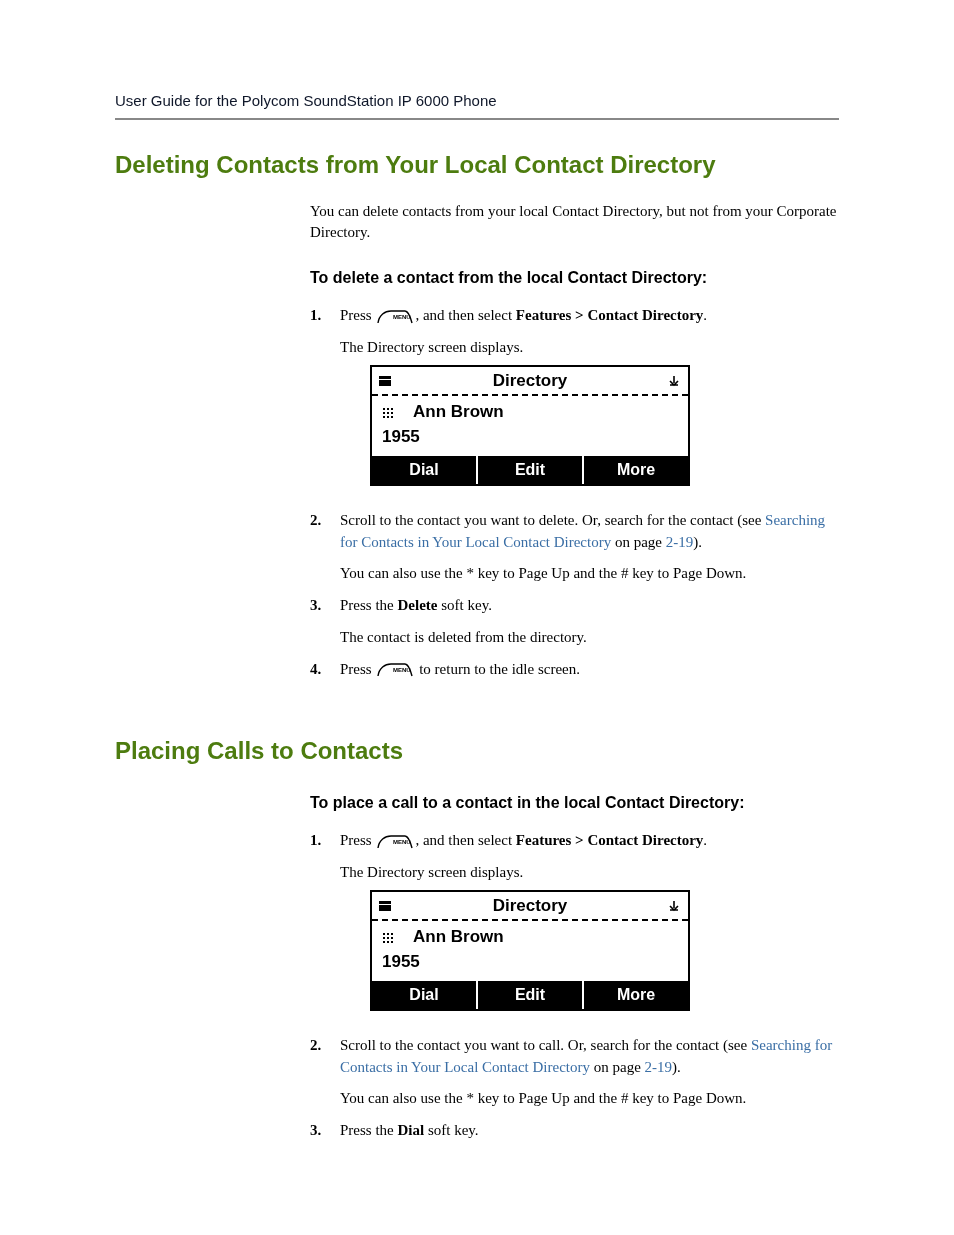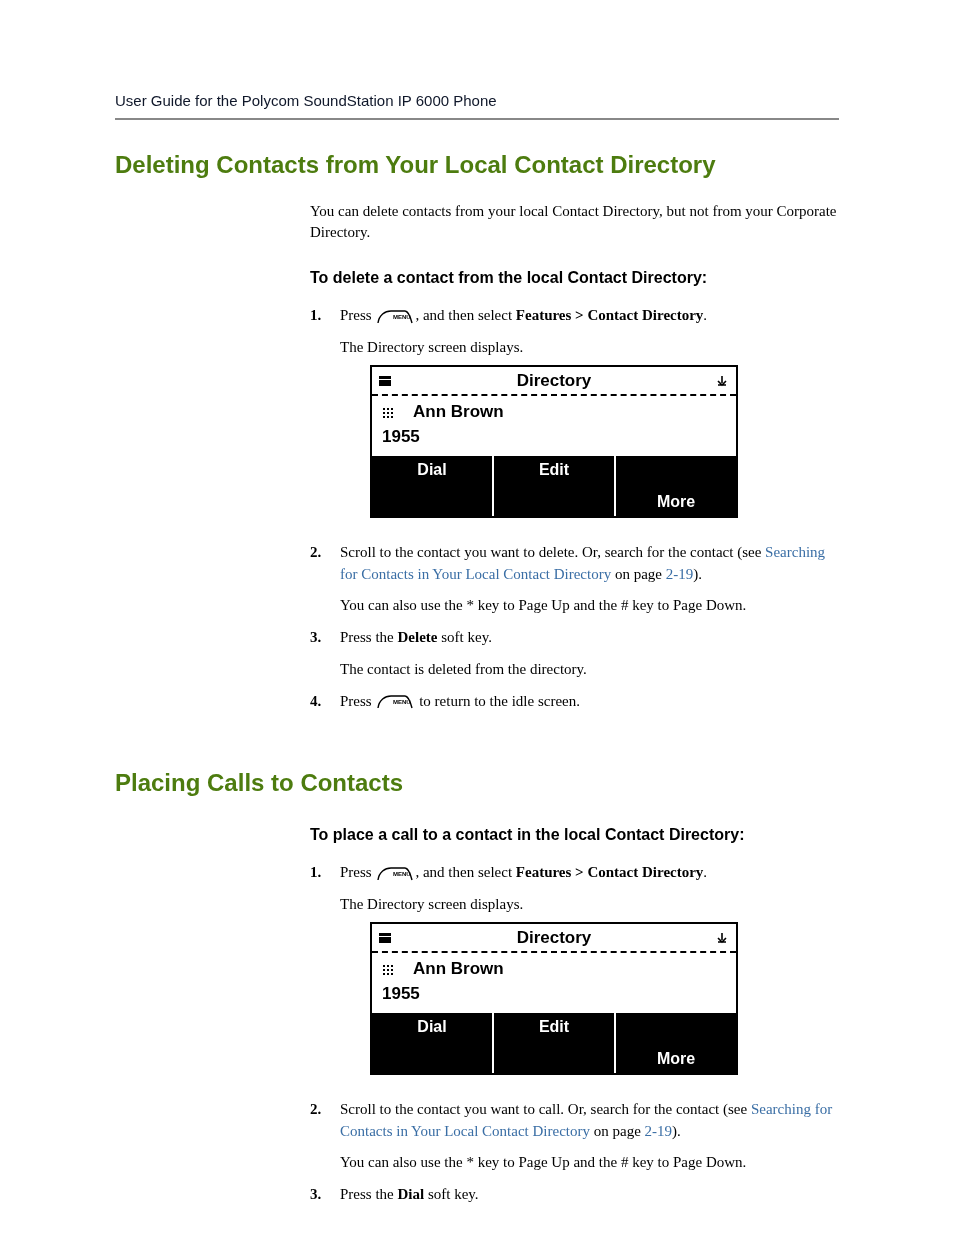--- a/index.html
+++ b/index.html
@@ -58,21 +58,21 @@
   .menu-key {
     display: inline-block;
     vertical-align: middle;
     margin: 0 2px;
   }
   .menu-key svg { display: block; }
 
   .link { color: #3a6ea5; }
 
   .lcd {
-    width: 368px;
+    width: 320px;
     margin: 6px 0 14px 30px;
     border: 2px solid #000;
     background: #fff;
     font-family: Arial, sans-serif;
   }
   .lcd .lcd-title-row {
     display: flex;
     align-items: center;
     justify-content: space-between;
     padding: 2px 8px 1px 6px;
@@ -102,21 +102,21 @@
     color: #fff;
     font-weight: bold;
     font-size: 16px;
   }
   .lcd .lcd-soft div {
     flex: 1;
     text-align: center;
     padding: 2px 0 3px 0;
     border-right: 2px solid #fff;
   }
-  .lcd .lcd-soft div:last-child { border-right: none; margin-top: 32px; }
+  .lcd .lcd-soft div:last-child { border-right: none; }
 
   .strong { font-weight: bold; }
   .arrow-icon svg { display:block; }
 </style>
 </head>
 <body>
 
 <div class="header">User Guide for the Polycom SoundStation IP 6000 Phone</div>
 <hr class="rule">
 

